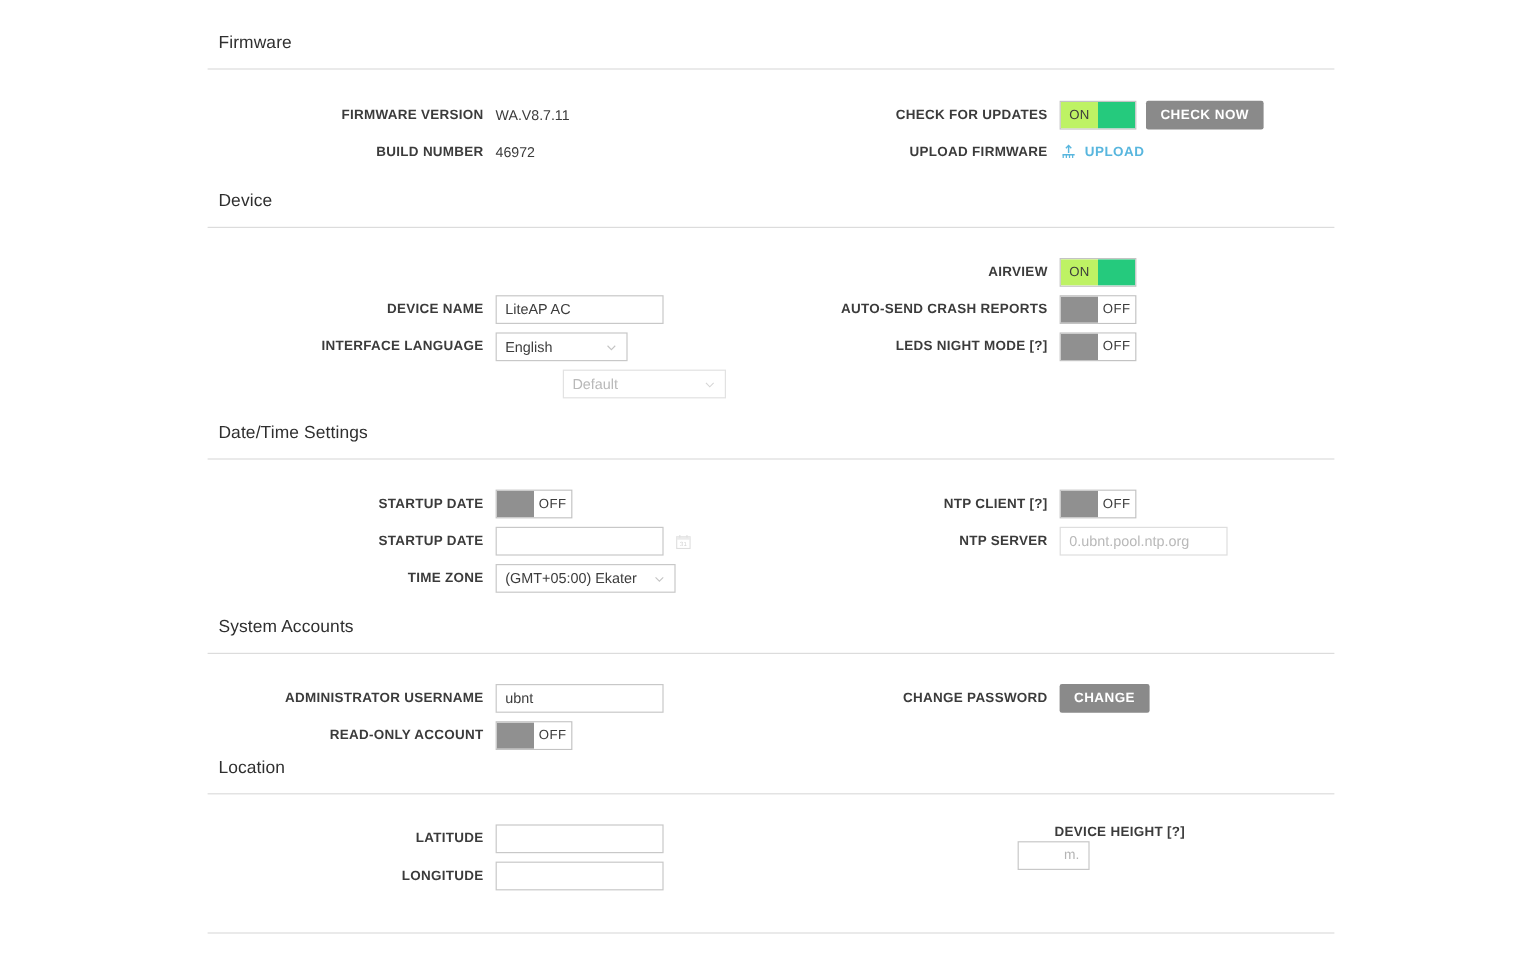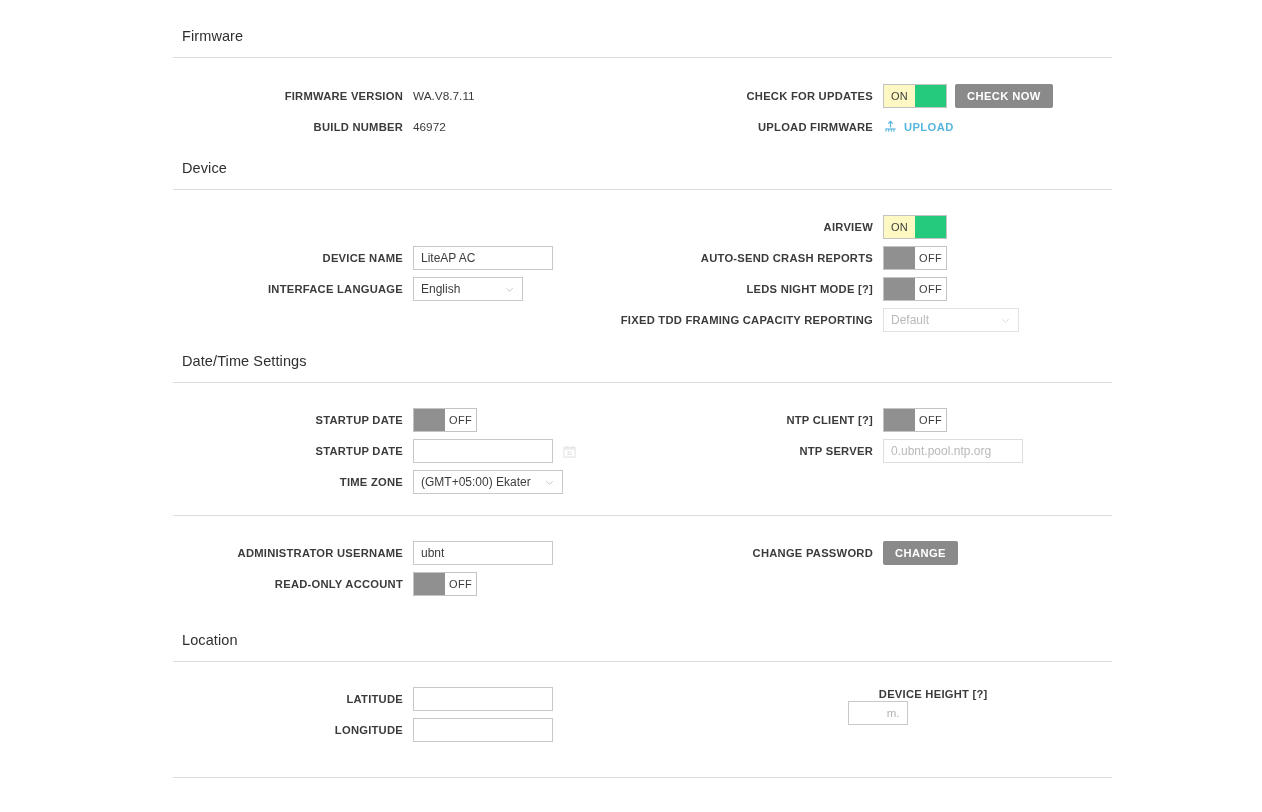--- a/index.html
+++ b/index.html
@@ -138,21 +138,21 @@
   .toggle .tg-half {
     flex: 1 1 50%;
     display: flex;
     align-items: center;
     justify-content: center;
     font-size: 11px;
     font-weight: 400;
     letter-spacing: 0.3px;
     line-height: 1;
   }
-  .toggle.on .tg-label { background: #fef9c3; color: #3c3c3c; }
+  .toggle.on .tg-label { background: #bef264; color: #3c3c3c; }
   .toggle.on .tg-knob  { background: #25ca7d; }
   .toggle.off .tg-knob  { background: #909090; }
   .toggle.off .tg-label { background: #ffffff; color: #3c3c3c; }
 
   
   .btn {
     box-sizing: border-box;
     height: 24px;
     background: #8a8a8a;
     color: #ffffff;
@@ -302,21 +302,20 @@
         <div class="row-label">LEDS NIGHT MODE [?]</div>
         <div class="row-field">
           <div class="toggle off">
             <div class="tg-half tg-knob"></div>
             <div class="tg-half tg-label">OFF</div>
           </div>
         </div>
       </div>
 
       <div class="row right" style="top:118px; left:296px; width:643px;">
-        <div class="row-label" style="width:404px;">FIXED TDD FRAMING CAPACITY REPORTING</div>
         <div class="row-field">
           <div class="sel w136 disabled">
             <span class="sel-text">Default</span>
             <span class="chev">
               <svg viewBox="0 0 12 12" width="11" height="11">
                   <path d="M2.5 4.5 L6 8 L9.5 4.5" stroke="#d6d6d6" stroke-width="1" fill="none"></path>
                 </svg>
             </span>
           </div>
         </div>
@@ -383,20 +382,21 @@
         <div class="row-label">NTP SERVER</div>
         <div class="row-field">
           <input class="txt w140 muted" type="text" placeholder="0.ubnt.pool.ntp.org" style="">
         </div>
       </div>
 
     </div>
   </div>
 
   <div class="section" style="top:515px;">
+    <h2 class="section-title">System Accounts</h2>
     <div class="section-rule"></div>
     <div class="section-body" style="height:95px;">
 
       <div class="row left" style="top:25px;">
         <div class="row-label">ADMINISTRATOR USERNAME</div>
         <div class="row-field">
           <input class="txt w140" type="text" value="ubnt" style="">
         </div>
       </div>
 

